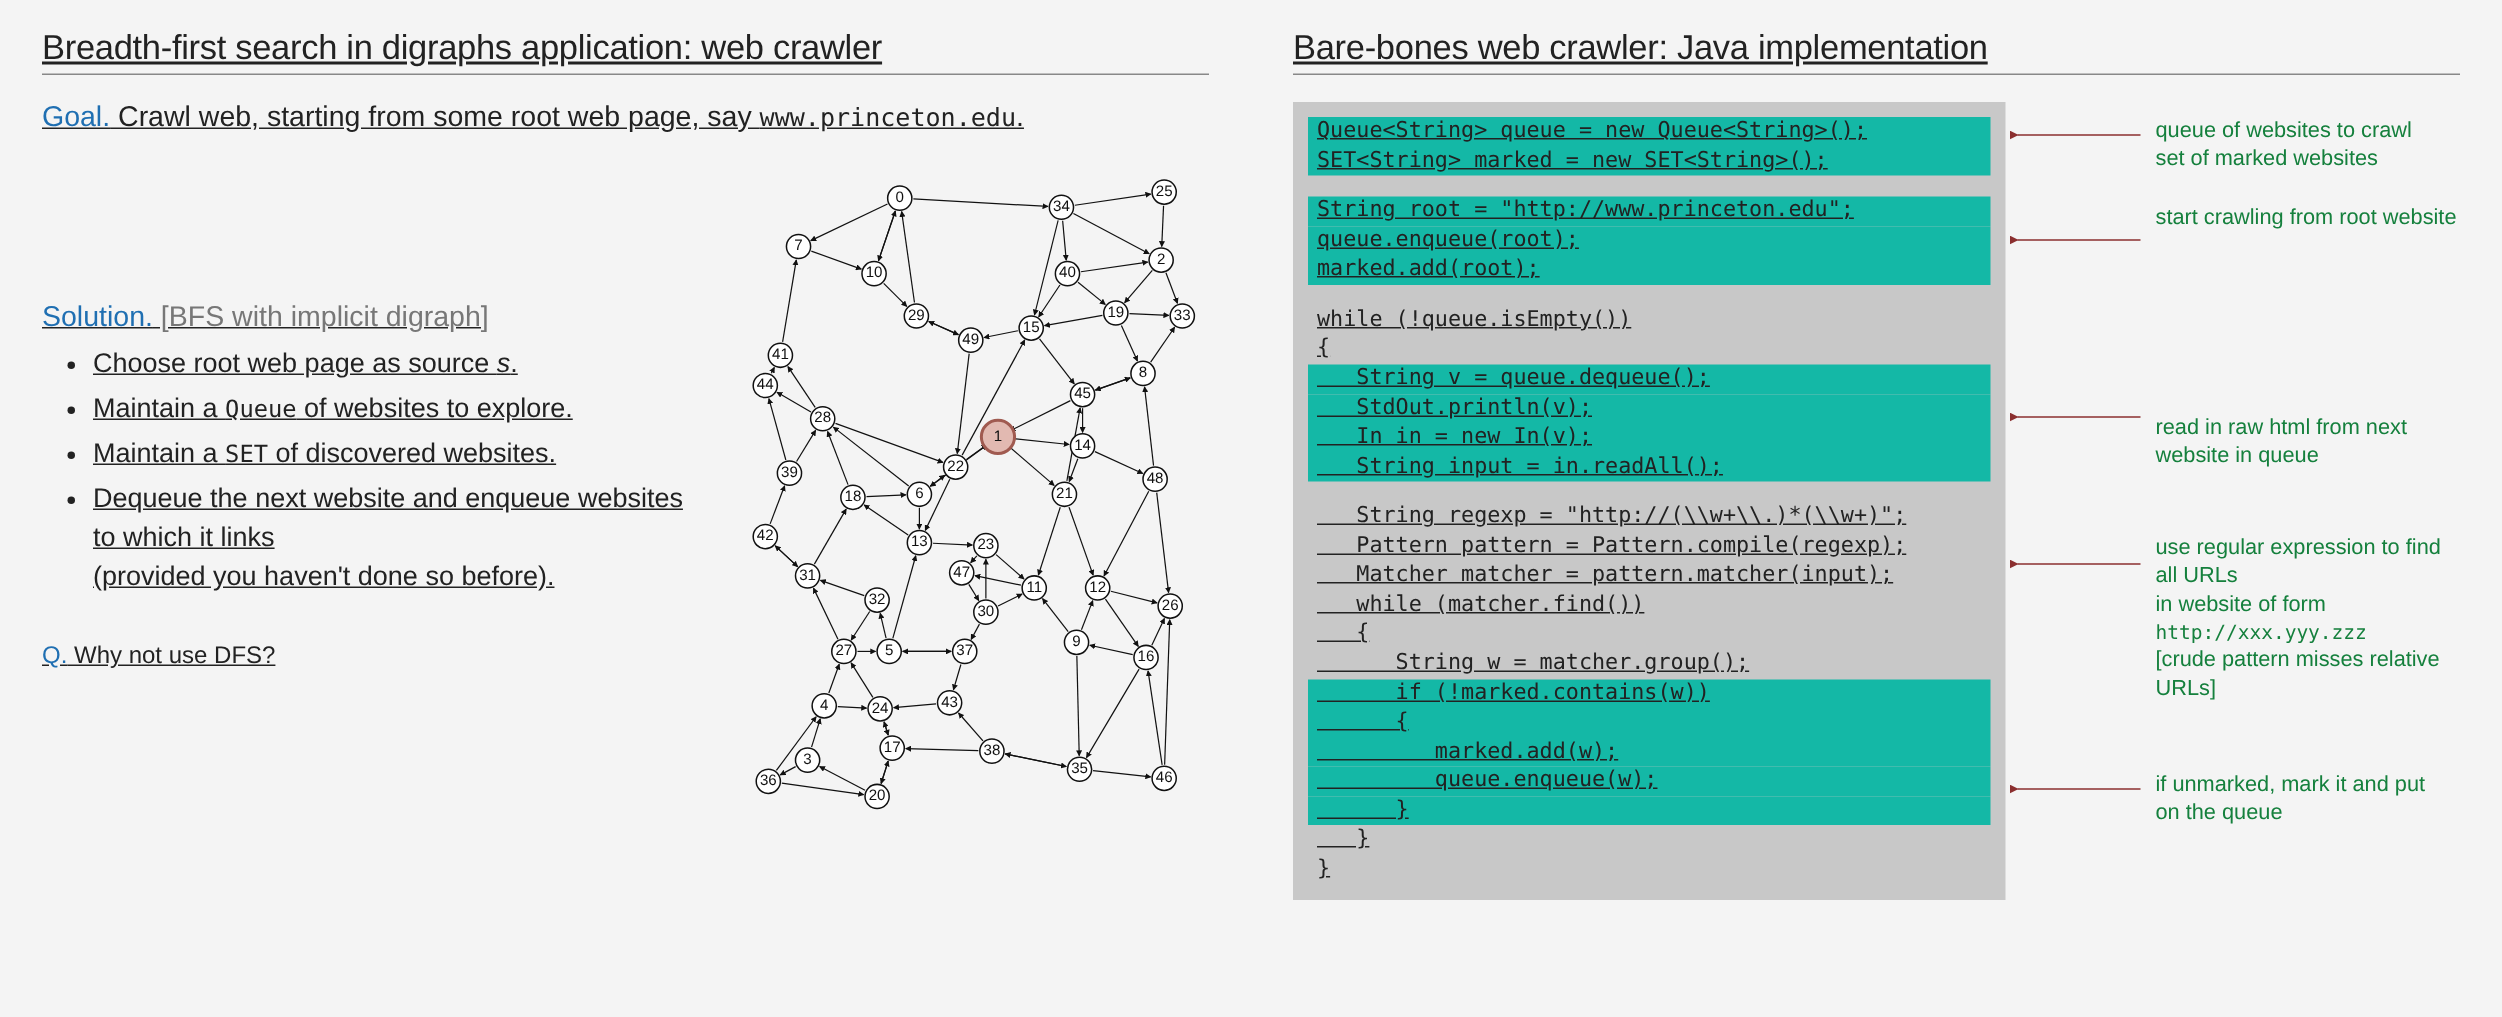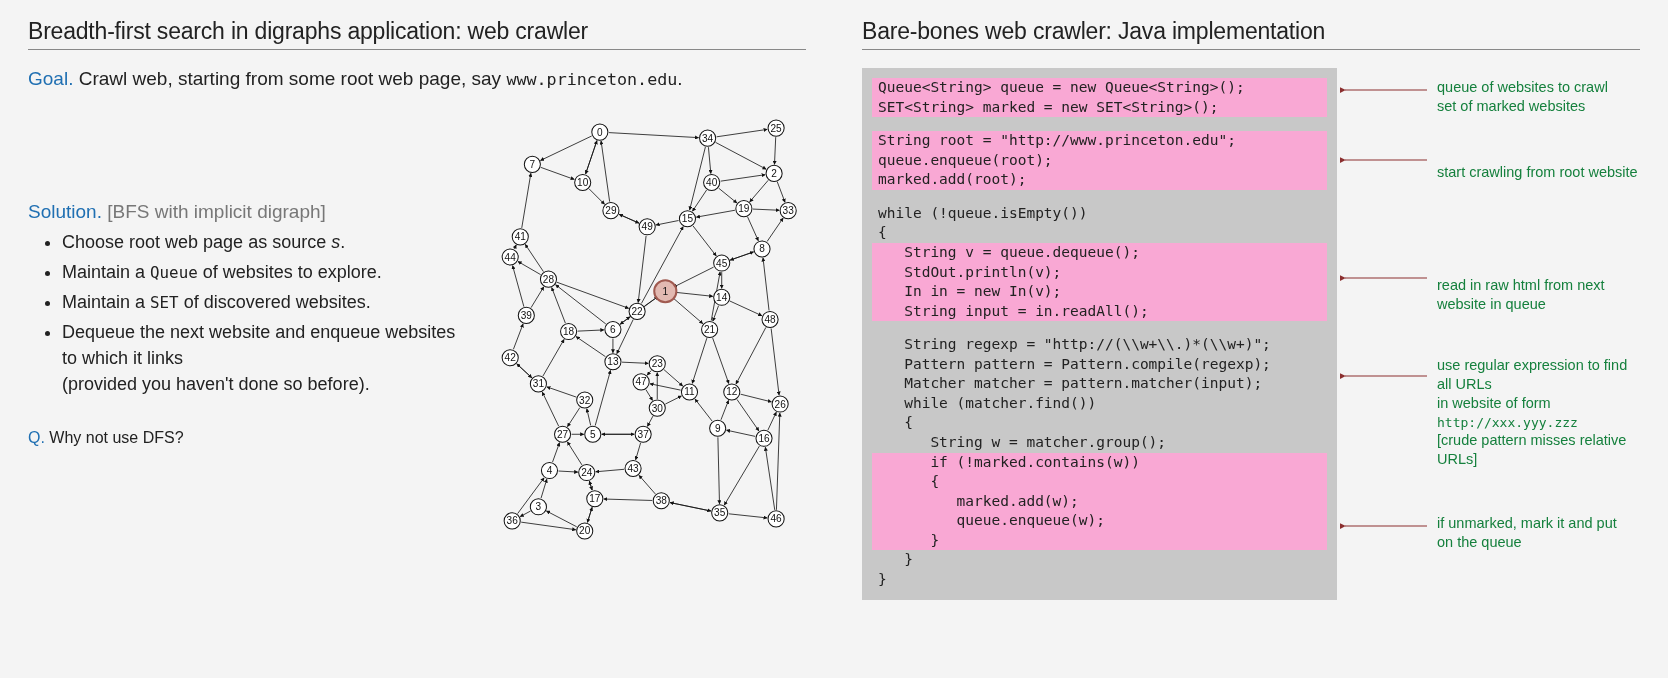--- a/index.html
+++ b/index.html
@@ -8,20 +8,21 @@
     padding: 18px 28px;
     font-family: "Optima", "Candara", "Segoe UI", sans-serif;
     background: #f4f4f4;
     color: #222;
     font-size: 18px;
     width: 1668px;
   }
   .wrap {
     display: flex;
     gap: 56px;
+    text-decoration: underline;
   }
   .col { flex: 1 1 0; min-width: 0; }
   h1 {
     font-size: 23px;
     font-weight: 500;
     margin: 0 0 4px 0;
     letter-spacing: -0.2px;
   }
   hr.under {
     border: none;
@@ -50,21 +51,21 @@
   
   .codepanel {
     background:#c8c8c8;
     padding:10px;
     font-family:"Menlo","Consolas",monospace;
     font-size:14.5px;
     line-height:1.35;
     position:relative;
   }
   .codeline { white-space:pre; padding:0 6px; }
-  .codeline.hl { background:#f9a8d4; }
+  .codeline.hl { background:#14b8a6; }
   .codeblank { height:14px; }
   .arrow {
     stroke:#8b2f2f; stroke-width:1; fill:none;
   }
   .right-wrap { position:relative; display:flex; }
   .annots { position:relative; width:320px; }
   .annot { position:absolute; color:#15803d; font-size:14.5px; line-height:1.3; }
   .annot .mono-inline { font-size:13px; }
   svg.arrows { position:absolute; left:0; top:0; pointer-events:none; }
 </style>
@@ -359,21 +360,21 @@
         <line class="arrow" x1="90" y1="22" x2="8" y2="22" marker-end="url(#redah)"></line>
         <line class="arrow" x1="90" y1="92" x2="8" y2="92" marker-end="url(#redah)"></line>
         <line class="arrow" x1="90" y1="210" x2="8" y2="210" marker-end="url(#redah)"></line>
         <line class="arrow" x1="90" y1="308" x2="8" y2="308" marker-end="url(#redah)"></line>
         <line class="arrow" x1="90" y1="458" x2="8" y2="458" marker-end="url(#redah)"></line>
       </svg>
       <div class="annots" style="margin-left:100px;">
         <div class="annot" style="top:10px;">
           <span>queue of websites to crawl</span><br><span>set of marked websites</span>
         </div>
-        <div class="annot" style="top:95px;">
+        <div class="annot" style="top:68px;">
           <span>start crawling from root website</span>
         </div>
         <div class="annot" style="top:208px;">
           <span>read in raw html from next</span><br><span>website in queue</span>
         </div>
         <div class="annot" style="top:288px;">
           <span>use regular expression to find all URLs</span><br>
           <span>in website of form </span><span class="mono-inline">http://xxx.yyy.zzz</span><br>
           <span>[crude pattern misses relative URLs]</span>
         </div>

